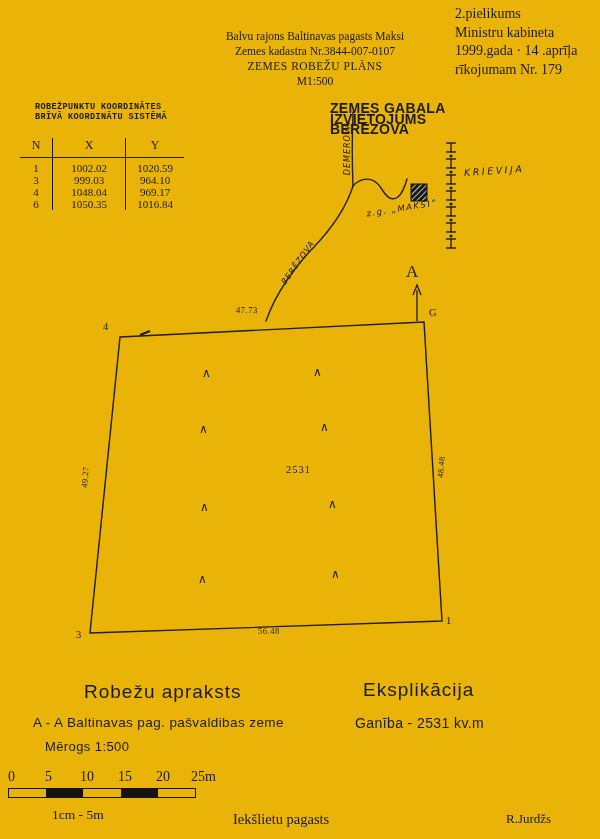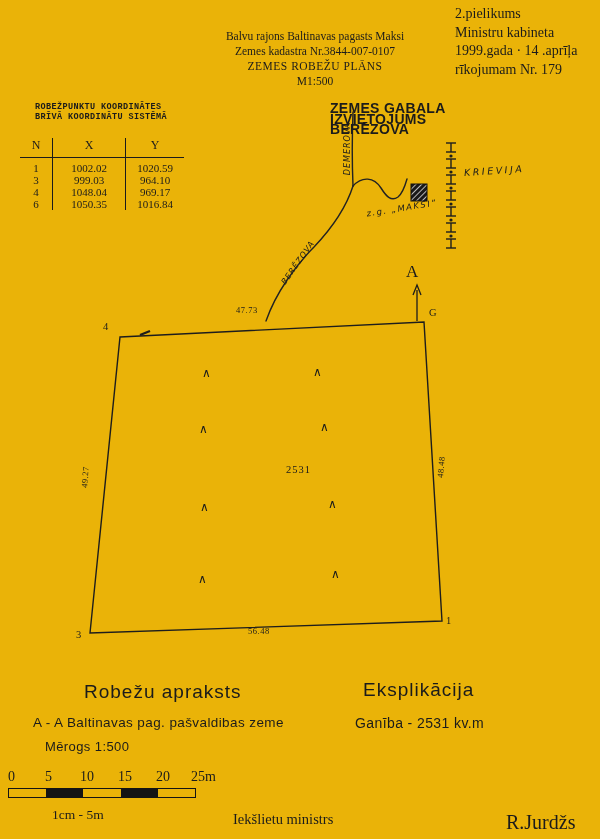--- a/index.html
+++ b/index.html
@@ -53,21 +53,21 @@
   .t-boundary{left:33px;top:715px;font-size:13.5px;letter-spacing:.4px;}
   .t-merogs{left:45px;top:739px;font-size:13px;letter-spacing:.4px;}
   .h-ekspl{left:363px;top:679px;font-size:19px;letter-spacing:1px;}
   .t-ganiba{left:355px;top:715px;font-size:14px;letter-spacing:.4px;}
   .tick{top:769px;font-size:14px;}
   .scalebar{left:8px;top:788px;width:186px;height:8px;border:1px solid #141414;display:flex;}
   .scalebar div{flex:1 1 0;}
   .seg-b{background:#141414;}
   .t-ratio{left:52px;top:807px;font-size:13.5px;}
   .t-minister{left:233px;top:811px;font-size:14.5px;}
-  .t-sign{left:506px;top:811px;font-size:20px;text-align:center;}
+  .t-sign{left:506px;top:811px;font-size:13px;text-align:center;}
 </style>
 </head>
 <body>
 
 <div class="page">
 
   <svg width="600" height="839" viewBox="0 0 600 839">
     <defs>
       <pattern id="hatch" width="4" height="4" patternTransform="rotate(45)" patternUnits="userSpaceOnUse">
         <rect width="4" height="4" fill="#191919"></rect>
@@ -183,21 +183,21 @@
   <div class="abs hand lbl-maksi">z.g. „MAKSI”</div>
   <div class="abs hand lbl-berezova">BERĒZOVA</div>
 
   <div class="abs serif north-a">A</div>
   <div class="abs serif pt" style="left:103px;top:321px;">4</div>
   <div class="abs serif pt" style="left:429px;top:307px;">G</div>
   <div class="abs serif pt" style="left:76px;top:629px;">3</div>
   <div class="abs serif pt" style="left:446px;top:615px;">1</div>
 
   <div class="abs serif len" style="left:236px;top:305px;">47.73</div>
-  <div class="abs serif len" style="left:248px;top:626px;">56.48</div>
+  <div class="abs serif len" style="left:258px;top:626px;">56.48</div>
   <div class="abs serif len rot-left">49.27</div>
   <div class="abs serif len rot-right">48.48</div>
   <div class="abs serif area-lbl">2531</div>
 
   <span class="abs veg" style="left:202px;top:366px;">∧</span>
   <span class="abs veg" style="left:313px;top:365px;">∧</span>
   <span class="abs veg" style="left:199px;top:422px;">∧</span>
   <span class="abs veg" style="left:320px;top:420px;">∧</span>
   <span class="abs veg" style="left:200px;top:500px;">∧</span>
   <span class="abs veg" style="left:328px;top:497px;">∧</span>
@@ -219,16 +219,16 @@
 
   <div class="abs scalebar">
     <div></div>
     <div class="seg-b"></div>
     <div></div>
     <div class="seg-b"></div>
     <div></div>
   </div>
 
   <div class="abs serif t-ratio">1cm - 5m</div>
-  <div class="abs serif t-minister">Iekšlietu ministrs</div>
+  <div class="abs serif t-minister">Iekšlietu pagasts</div>
   <div class="abs serif t-sign">R.Jurdžs</div>
 
 </div>
 
 </body></html>

